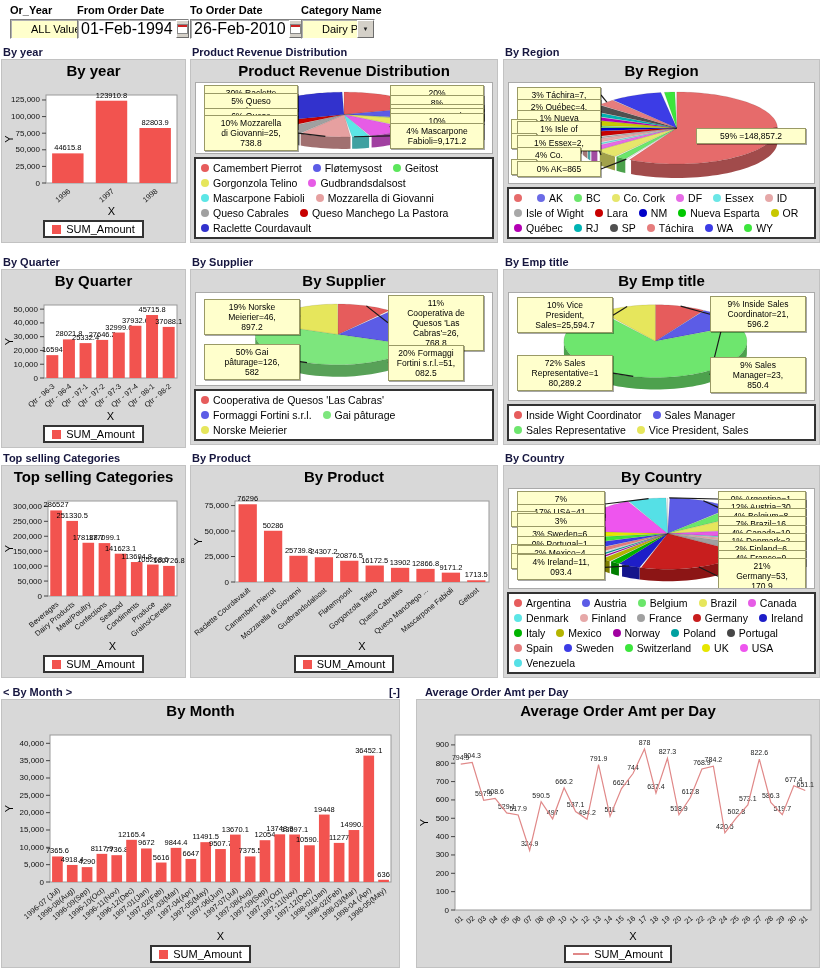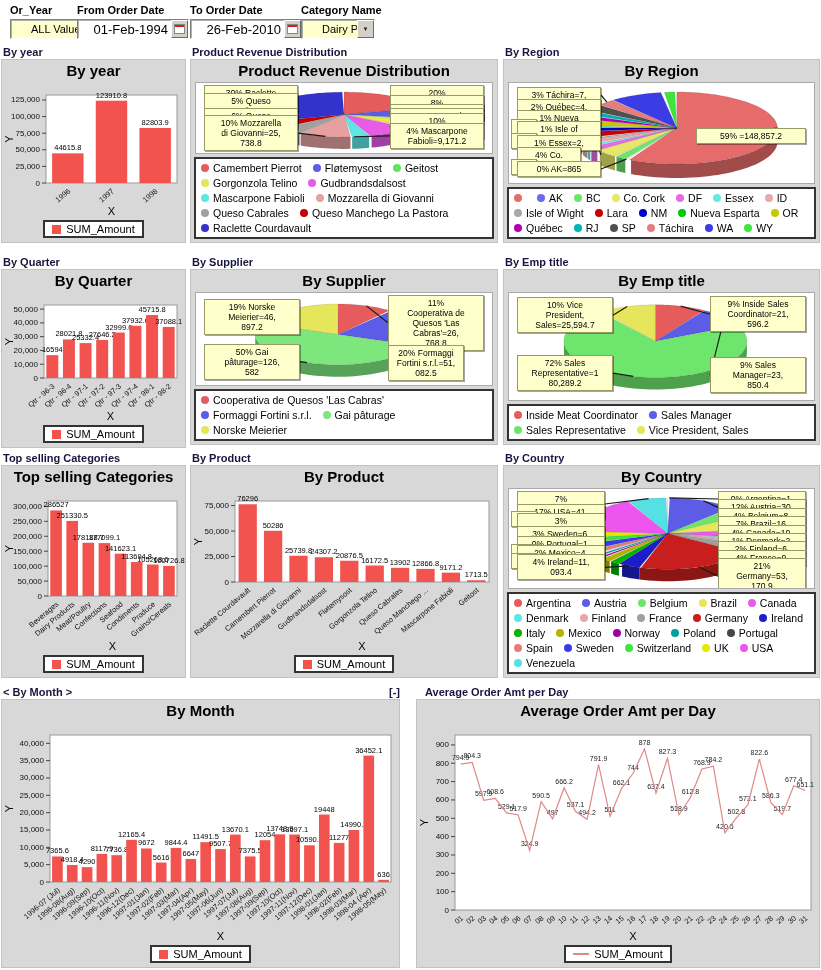--- a/index.html
+++ b/index.html
@@ -4,21 +4,21 @@
 <style>
   html,body{margin:0;padding:0;background:#fff;font-family:"Liberation Sans",sans-serif;}
   #stage{position:relative;width:821px;height:970px;background:#fff;overflow:hidden;}
   
   .fgroup{position:absolute;top:4px;}
   .flabel{font-size:11px;font-weight:bold;color:#000;margin-bottom:3px;white-space:nowrap;}
   .combo{display:flex;align-items:center;height:18px;background:#ffffcc;border:1px solid;border-color:#808080 #fff #fff #808080;box-shadow:inset 1px 1px 0 #b0b0b0;}
   .combo-val{flex:1;font-size:11px;padding:0 20px;white-space:nowrap;overflow:hidden;}
   .combo-btn{width:15px;height:16px;background:#d4d0c8;border:1px solid;border-color:#fff #6c6c6c #6c6c6c #fff;font-size:6px;display:flex;align-items:center;justify-content:center;color:#222;}
   .datebox{display:flex;align-items:center;height:18px;background:#fff;border:1px solid;border-color:#808080 #fff #fff #808080;box-shadow:inset 1px 1px 0 #b0b0b0;}
-  .date-val{flex:1;font-size:13px;padding:0 3px;white-space:nowrap;text-align:right;}
+  .date-val{flex:1;font-size:16px;padding:0 3px;white-space:nowrap;text-align:right;}
   .cal-btn{width:15px;height:16px;background:#d4d0c8;border:1px solid;border-color:#fff #6c6c6c #6c6c6c #fff;display:flex;align-items:center;justify-content:center;}
   .cal-glyph{width:9px;height:8px;border:1px solid #888;background:linear-gradient(#cc2222 0 2px,#fff 2px);}
   
   .phead{position:absolute;font-size:11px;font-weight:bold;color:#16163f;white-space:nowrap;}
   .phead .nav{cursor:pointer;}
   .panel{position:absolute;background:#d8d8d8;border:1px solid #c2c2c2;box-sizing:border-box;display:flex;flex-direction:column;overflow:hidden;}
   .ctitle{height:19px;font-size:15px;font-weight:bold;text-align:center;padding-top:2px;color:#000;flex:none;}
   .pwrap{flex:1;position:relative;overflow:hidden;}
   .pplot{flex:1;position:relative;background:#fff;border:1px solid #aaa;margin:1px 4px 0 4px;overflow:hidden;}
   .plegend{flex:none;margin:4px;background:#fff;border:1px solid #333;outline:1px solid #333;padding:2px 5px;display:flex;flex-wrap:wrap;column-gap:11px;row-gap:1px;font-size:10.5px;line-height:14px;align-items:center;}
@@ -466,21 +466,21 @@
         <div class="callout" style="left: 201px; top: 3.21px; width: 96px;">9% Inside Sales
 Coordinator=21,
 596.2</div>
         <div class="callout" style="left: 201px; top: 64.2px; width: 96px;">9% Sales
 Manager=23,
 850.4</div>
       </div>
       <div class="plegend">
         <span class="lentry">
           <span class="ldot" style="background: rgb(230, 92, 92);"></span>
-          <span>Inside Meat Coordinator</span>
+          <span>Inside Wight Coordinator</span>
         </span>
         <span class="lentry">
           <span class="ldot" style="background: rgb(92, 92, 230);"></span>
           <span>Sales Manager</span>
         </span>
         <span class="lentry">
           <span class="ldot" style="background: rgb(110, 230, 110);"></span>
           <span>Sales Representative</span>
         </span>
         <span class="lentry">

